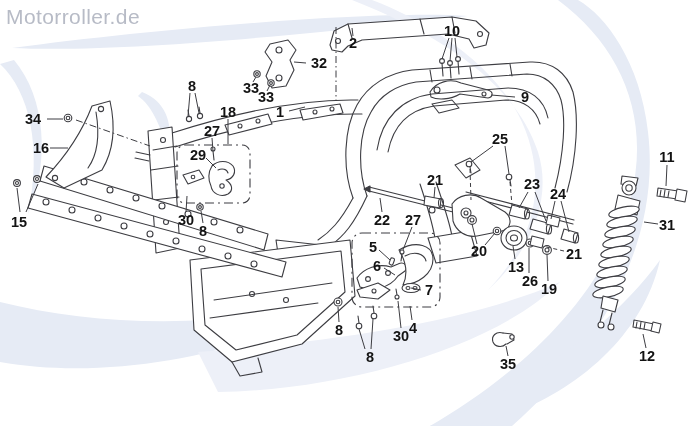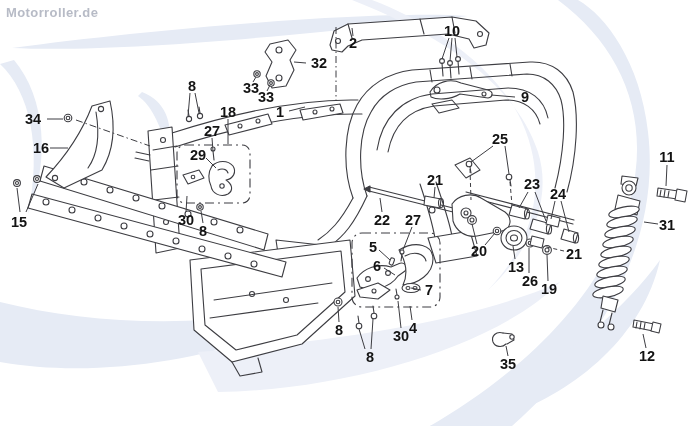--- a/index.html
+++ b/index.html
@@ -1,20 +1,20 @@
 <!DOCTYPE html>
 <html><head>
 <meta charset="utf-8">
 <title>Diagram</title>
 <style>
   html,body{margin:0;padding:0;background:#ffffff;}
   .stage{position:relative;width:698px;height:426px;overflow:hidden;background:#ffffff;
          font-family:"Liberation Sans",sans-serif;}
   .stage svg{position:absolute;left:0;top:0;}
-  .watermark{position:absolute;left:6px;top:5px;font-size:13px;font-weight:700;
+  .watermark{position:absolute;left:6px;top:5px;font-size:21px;font-weight:400;
              letter-spacing:.4px;color:#b7bbc6;user-select:none;}
   .part-label{font-family:"Liberation Sans",sans-serif;font-size:14.5px;font-weight:700;
               dominant-baseline:central;}
 </style>
 </head>
 <body>
 
 <div class="stage">
 
   <svg id="diagram-svg" width="698" height="426" viewBox="0 0 698 426">

